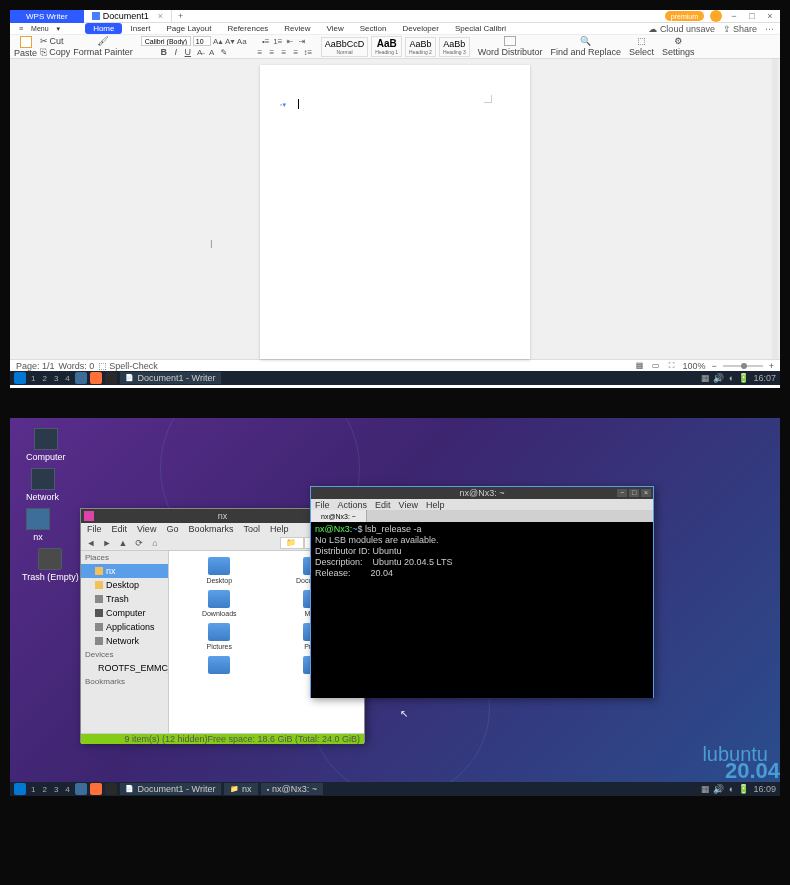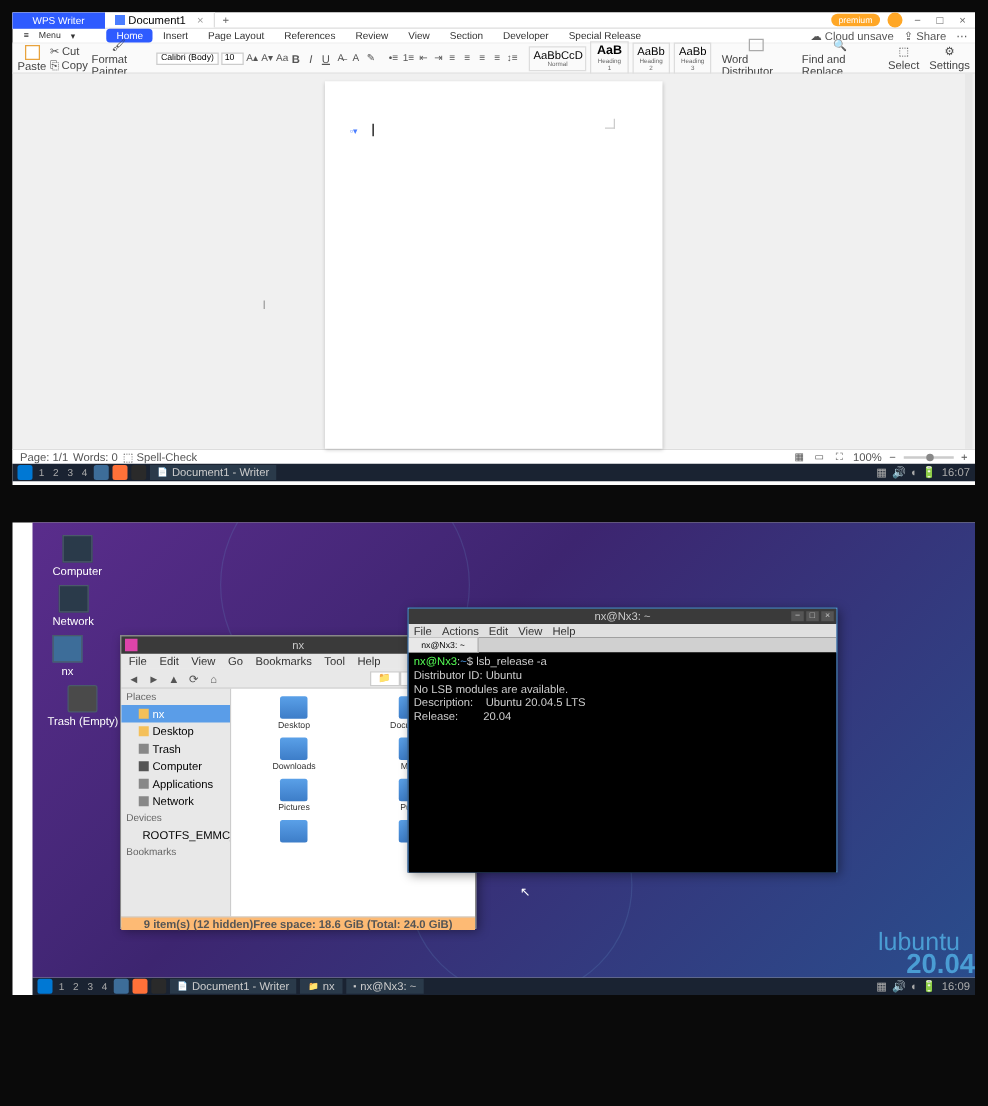--- a/index.html
+++ b/index.html
@@ -1,19 +1,19 @@
 <!DOCTYPE html>
 <html><head>
 <meta charset="utf-8">
 <style>
 *{margin:0;padding:0;box-sizing:border-box;font-family:Arial,sans-serif;font-size:9px;}
 body{background:#0a0a0a;padding:10px;}
 .screenshot{background:#fff;margin:0 0 30px 0;position:relative;}
 .screenshot1{height:378px;}
-.screenshot2{height:378px;padding-left:16px;}
+.screenshot2{height:378px;}
 
 
 .wps-titlebar{height:13px;background:#fff;display:flex;align-items:center;border-bottom:1px solid #ddd;}
 .wps-logo{background:#2e5bff;color:#fff;padding:1px 16px;font-size:8px;height:13px;display:flex;align-items:center;}
 .doc-tab{background:#fff;padding:1px 8px;font-size:8px;border-right:1px solid #ddd;display:flex;align-items:center;gap:3px;}
 .doc-tab-icon{width:8px;height:8px;background:#4a7dff;}
 .tab-close{color:#999;margin-left:6px;cursor:pointer;}
 .new-tab{padding:0 6px;color:#666;}
 .titlebar-right{margin-left:auto;display:flex;align-items:center;gap:6px;padding-right:4px;}
 .premium-badge{background:#ffa726;color:#fff;padding:0 6px;font-size:7px;border-radius:7px;height:10px;display:flex;align-items:center;}
@@ -21,21 +21,21 @@
 .win-btn{width:12px;text-align:center;color:#666;font-size:9px;}
 
 .menu-row{height:12px;display:flex;align-items:center;padding:0 6px;gap:2px;border-bottom:1px solid #eee;}
 .menu-btn{padding:0 3px;font-size:7px;color:#333;}
 .ribbon-tabs{display:flex;margin-left:20px;}
 .ribbon-tab{padding:1px 8px;font-size:8px;color:#333;cursor:pointer;}
 .ribbon-tab.active{background:#2e5bff;color:#fff;border-radius:3px;}
 .menu-right{margin-left:auto;display:flex;gap:8px;font-size:7px;color:#555;}
 
 .ribbon{height:24px;background:#fafafa;border-bottom:1px solid #ddd;display:flex;align-items:center;padding:0 4px;gap:8px;}
-.ribbon-group{display:flex;flex-direction:row;align-items:center;gap:1px;}
+.ribbon-group{display:flex;flex-direction:column;align-items:center;gap:1px;}
 .ribbon-group-h{display:flex;align-items:center;gap:3px;}
 .paste-btn{display:flex;flex-direction:column;align-items:center;font-size:6px;color:#444;}
 .paste-icon{width:12px;height:12px;background:#fff;border:1px solid #e8a33d;}
 .small-btns{display:flex;flex-direction:column;gap:1px;font-size:6px;}
 .small-btn{display:flex;align-items:center;gap:2px;color:#444;}
 .font-select{border:1px solid #ccc;padding:0 3px;font-size:7px;width:50px;height:10px;}
 .size-select{border:1px solid #ccc;padding:0 2px;font-size:7px;width:18px;height:10px;}
 .icon-btn{width:10px;height:10px;color:#555;font-size:8px;display:flex;align-items:center;justify-content:center;}
 .icon-row{display:flex;gap:2px;}
 .style-box{border:1px solid #ddd;padding:1px 3px;font-size:7px;text-align:center;min-width:30px;}
@@ -94,21 +94,21 @@
 .fm-body{display:flex;height:182px;}
 .fm-sidebar{width:88px;background:#e8e8e8;border-right:1px solid #ccc;overflow:hidden;}
 .fm-side-header{font-size:8px;color:#666;padding:2px 4px;}
 .fm-side-item{font-size:8px;padding:2px 4px 2px 14px;display:flex;align-items:center;gap:3px;}
 .fm-side-item.sel{background:#5a9de8;color:#fff;}
 .fm-side-icon{width:8px;height:8px;background:#f4c05a;}
 .fm-content{flex:1;background:#fff;padding:6px;display:grid;grid-template-columns:repeat(2,1fr);gap:6px;align-content:start;}
 .fm-folder{display:flex;flex-direction:column;align-items:center;gap:2px;}
 .fm-folder-icon{width:22px;height:18px;background:linear-gradient(#5aa0e8,#3d7dc8);border-radius:2px;}
 .fm-folder-name{font-size:7px;color:#333;}
-.fm-status{height:11px;background:#fdba74;border-top:1px solid #ccc;display:flex;align-items:center;padding:0 4px;font-size:7px;color:#555;justify-content:center;font-weight:bold;}
+.fm-status{height:11px;background:#84cc16;border-top:1px solid #ccc;display:flex;align-items:center;padding:0 4px;font-size:7px;color:#555;justify-content:flex-end;}
 
 
 .term-window{position:absolute;top:68px;left:300px;width:344px;height:212px;background:#000;border:1px solid #5a9de8;box-shadow:2px 2px 8px rgba(0,0,0,0.4);}
 .term-title{height:12px;background:#3a3a3a;color:#ccc;font-size:8px;display:flex;align-items:center;justify-content:center;position:relative;}
 .term-title-btns{position:absolute;right:2px;display:flex;gap:2px;}
 .term-title-btn{width:10px;height:8px;background:#555;font-size:7px;color:#ccc;text-align:center;}
 .term-menu{height:11px;background:#e0e0e0;display:flex;gap:8px;padding:0 4px;align-items:center;font-size:8px;color:#333;}
 .term-tabs{height:12px;background:#d0d0d0;display:flex;}
 .term-tab{background:#e8e8e8;padding:0 10px;font-size:7px;display:flex;align-items:center;border-right:1px solid #aaa;}
 .term-body{padding:2px 4px;font-family:monospace;font-size:8px;line-height:11px;background:#000;height:176px;}
@@ -145,21 +145,21 @@
     <span class="menu-btn">▾</span>
     <div class="ribbon-tabs">
       <span class="ribbon-tab active">Home</span>
       <span class="ribbon-tab">Insert</span>
       <span class="ribbon-tab">Page Layout</span>
       <span class="ribbon-tab">References</span>
       <span class="ribbon-tab">Review</span>
       <span class="ribbon-tab">View</span>
       <span class="ribbon-tab">Section</span>
       <span class="ribbon-tab">Developer</span>
-      <span class="ribbon-tab">Special Release</span>
+      <span class="ribbon-tab">Special Calibri</span>
     </div>
     <div class="menu-right">
       <span>☁ <span>Cloud unsave</span></span>
       <span>⇪ <span>Share</span></span>
       <span>⋯</span>
     </div>
   </div>
 
   <div class="ribbon">
     <div class="ribbon-group-h">
@@ -436,22 +436,22 @@
         <span>Actions</span>
         <span>Edit</span>
         <span>View</span>
         <span>Help</span>
       </div>
       <div class="term-tabs">
         <div class="term-tab">nx@Nx3: ~</div>
       </div>
       <div class="term-body">
         <div class="term-line"><span class="term-prompt">nx@Nx3</span><span class="term-text">:</span><span class="term-path">~</span><span class="term-text">$ </span><span class="term-text">lsb_release -a</span></div>
+        <div class="term-line term-text">No LSB modules are available.</div>
         <div class="term-line term-text">Distributor ID: Ubuntu</div>
-        <div class="term-line term-text">No LSB modules are available.</div>
         <div class="term-line term-text">Description:    Ubuntu 20.04.5 LTS</div>
         <div class="term-line term-text">Release:        20.04</div>
       </div>
     </div>
   </div>
 
   <div class="taskbar">
     <div class="tb-logo"></div>
     <span class="tb-num">1</span>
     <span class="tb-num">2</span>

